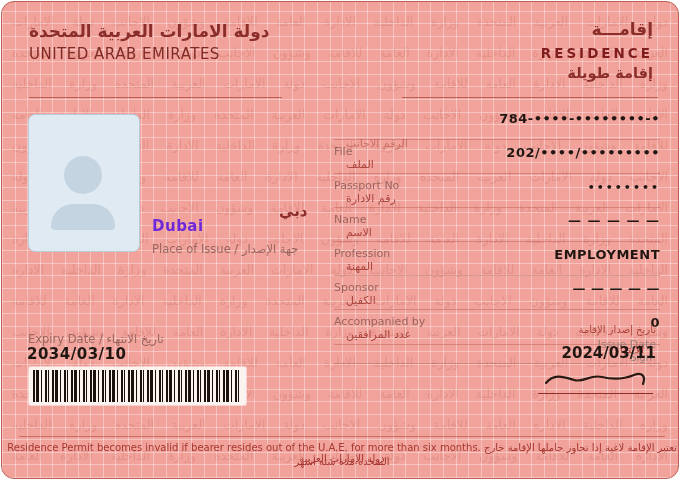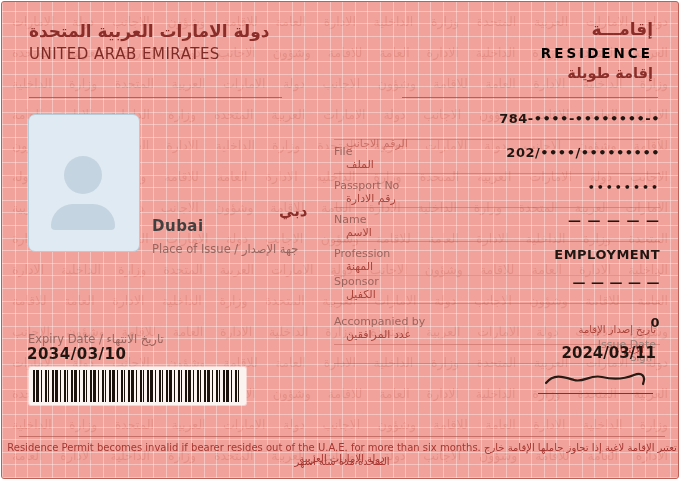--- a/index.html
+++ b/index.html
@@ -1,49 +1,49 @@
 <!DOCTYPE html>
 <html><head>
 <meta charset="utf-8">
 <style>
   html,body{margin:0;padding:0;background:#ffffff;width:680px;height:480px;overflow:hidden;
     font-family:"DejaVu Sans",sans-serif;}
   .card{position:absolute;left:1px;top:1px;width:676px;height:476px;
-    background:#f1a39b;border:1.5px solid #bb6057;border-radius:3px;overflow:hidden;}
+    background:#f1a39b;border:1.5px solid #bb6057;border-radius:13px;overflow:hidden;}
   
   .watermark{position:absolute;inset:0;z-index:1;color:rgba(170,48,38,0.16);
     font-size:12.5px;line-height:31px;word-spacing:12px;direction:rtl;text-align:justify;
     padding:4px 10px;overflow:hidden;pointer-events:none;}
   
   .grid-layer{position:absolute;inset:0;z-index:2;pointer-events:none;
     background-image:
       repeating-linear-gradient(90deg, rgba(255,255,255,0.35) 0 1px, transparent 1px 12.6px),
       repeating-linear-gradient(0deg, rgba(255,255,255,0.35) 0 1px, transparent 1px 12.6px);}
   .content{position:absolute;inset:0;z-index:3;}
 
   
   .hdr-ar{position:absolute;left:27px;top:19px;font-size:17px;font-weight:bold;color:#8b2e2a;}
   .hdr-en{position:absolute;left:27px;top:43px;font-size:15px;font-weight:normal;color:#7f2a26;letter-spacing:0.5px;}
   .ttl-ar{position:absolute;right:25px;top:17px;font-size:17px;font-weight:bold;color:#8b2e2a;}
-  .ttl-en{position:absolute;right:25px;top:43px;font-size:13.5px;font-weight:bold;color:#000000;letter-spacing:3px;}
+  .ttl-en{position:absolute;right:25px;top:43px;font-size:13.5px;font-weight:bold;color:#7f1d1d;letter-spacing:3px;}
   .ttl-sub{position:absolute;right:25px;top:63px;font-size:14.5px;font-weight:bold;color:#8b2e2a;}
   .hdiv{position:absolute;top:95px;height:0;border-top:1px solid #a8483f;opacity:0.75;}
   .hdiv.left{left:27px;width:253px;}
   .hdiv.right{left:400px;width:256px;}
 
   
   .photo{position:absolute;left:26px;top:112px;width:110px;height:136px;background:#e0eaf2;
     border:1.5px solid #b7cbd9;border-radius:7px;overflow:hidden;}
   .head{position:absolute;left:35px;top:41px;width:38px;height:38px;border-radius:50%;background:#c4d4e1;}
   .shoulders{position:absolute;left:22px;top:89px;width:64px;height:26px;background:#c4d4e1;
     border-radius:32px 32px 6px 6px;}
 
   
   .poi-ar{position:absolute;left:233px;top:200px;font-size:15px;font-weight:bold;color:#8b2e2a;margin-left:44px;}
-  .poi-en{position:absolute;left:150px;top:215px;font-size:15px;font-weight:bold;color:#404040;letter-spacing:0.5px;}
+  .poi-en{position:absolute;left:150px;top:215px;font-size:15px;font-weight:bold;color:#6d28d9;letter-spacing:0.5px;}
   .poi-lbl{position:absolute;left:150px;top:240px;font-size:11.5px;color:#9a655e;}
 
   
   .frow{position:absolute;left:332px;width:326px;height:34px;box-sizing:border-box;
     border-bottom:1px solid rgba(160,70,60,0.35);display:flex;justify-content:space-between;
     align-items:flex-start;padding-top:5px;}
   .frow.noborder{border-bottom:none;}
   .flabels{display:flex;flex-direction:column;}
   .len{font-size:11px;color:#9a655e;line-height:13px;min-height:13px;}
   .lar{font-size:11px;color:#aa453c;line-height:13px;padding-left:12px;}
@@ -145,21 +145,21 @@
     </div>
 
     <div class="frow" style="top:240px">
       <div class="flabels">
         <div class="len">Profession</div>
         <div class="lar">المهنة</div>
       </div>
       <div class="fval">EMPLOYMENT</div>
     </div>
 
-    <div class="frow" style="top:268px">
+    <div class="frow" style="top:274px">
       <div class="flabels">
         <div class="len">Sponsor</div>
         <div class="lar">الكفيل</div>
       </div>
       <div class="fval">— — — — —</div>
     </div>
 
     <div class="frow noborder" style="top:308px">
       <div class="flabels">
         <div class="len">Accompanied by</div>

